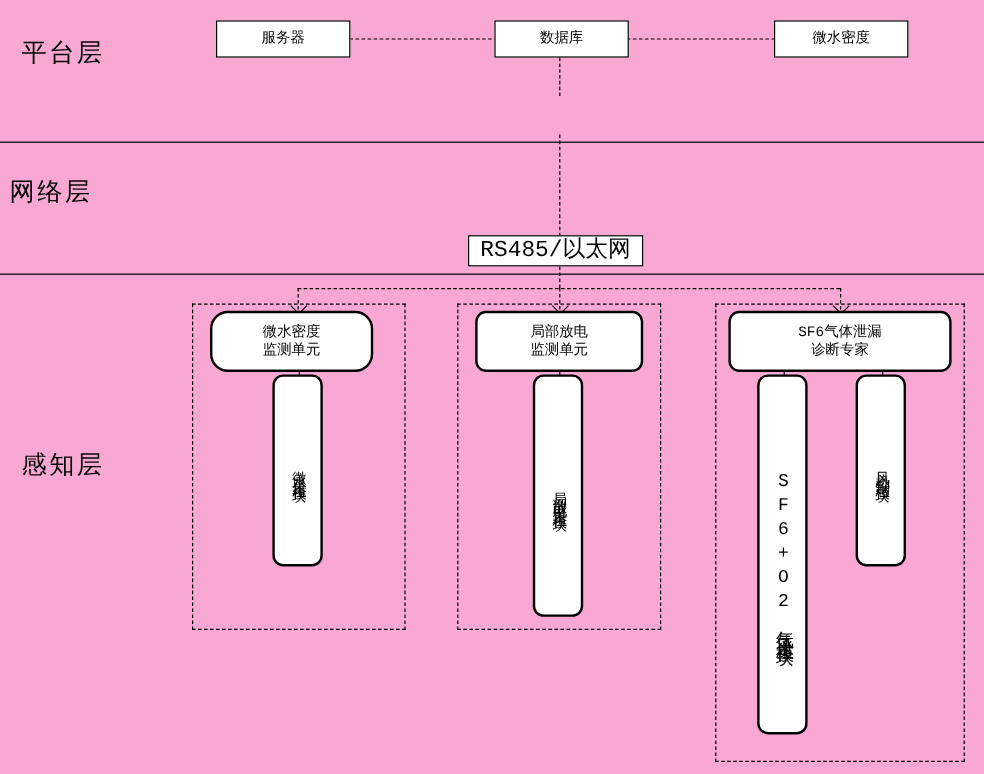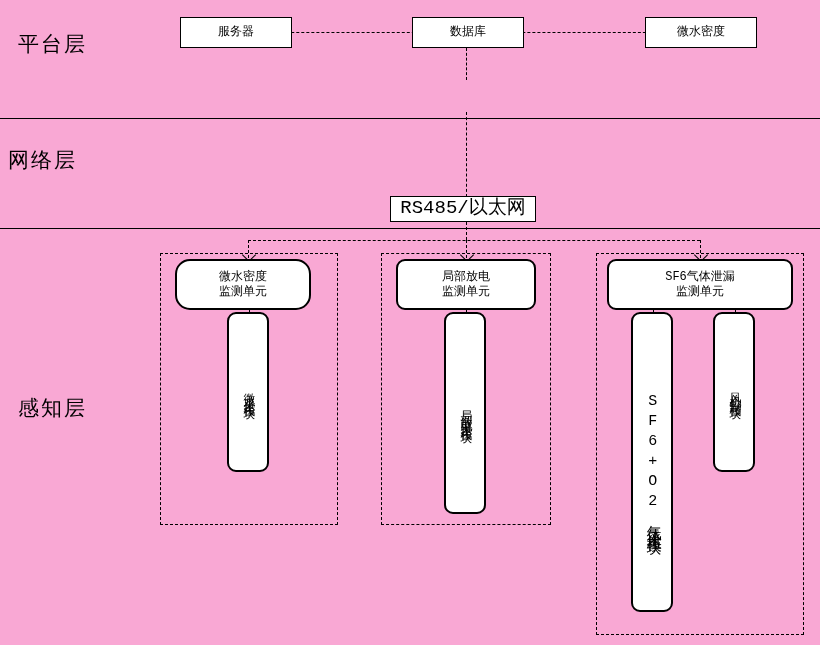--- a/index.html
+++ b/index.html
@@ -100,21 +100,21 @@
 </head>
 <body>
 
 <div id="stage">
 
   <div class="hline" style="top:118px;"></div>
   <div class="hline" style="top:228px;"></div>
 
   <div class="layer-label" style="left:18px; top:30px;">平台层</div>
   <div class="layer-label" style="left:8px; top:146px;text-align:center;">网络层</div>
-  <div class="layer-label" style="left:18px; top:394px;">感知层</div>
+  <div class="layer-label" style="left:18px; top:373px;">感知层</div>
 
   <div class="dashh" style="left:236px; top:32px; width:430px;"></div>
 
   <div class="box" style="left:180px; top:17px; width:112px; height:31px;">服务器</div>
   <div class="box" style="left:412px; top:17px; width:112px; height:31px;">数据库</div>
   <div class="box" style="left:645px; top:17px; width:112px; height:31px;">微水密度</div>
 
   <div class="dashv" style="left:466px; top:48px; height:32px;"></div>
 
 
@@ -152,21 +152,21 @@
   </div>
 
   <div class="solidv" style="left:466px; top:310px; height:10px;"></div>
 
   <div class="box rounded thick vertical" style="left:444px; top:312px; width:42px; height:202px;">局部放电采集模块</div>
 
   <div class="group" style="left:596px; top:253px; width:208px; height:382px;"></div>
 
   <div class="box rounded thick" style="left:607px; top:259px; width:186px; height:51px;">
     <span style="white-space:pre-line;">SF6气体泄漏
-监测单元</span>
+诊断专家</span>
   </div>
 
   <div class="solidv" style="left:653px; top:310px; height:10px;"></div>
   <div class="solidv" style="left:735px; top:310px; height:10px;"></div>
 
   <div class="box rounded thick vertical" style="left:631px; top:312px; width:42px; height:300px; font-size:15px;">SF6+O2气体采集模块</div>
 
   <div class="box rounded thick vertical" style="left:713px; top:312px; width:42px; height:160px;">风机控制模块</div>
 
 </div>

